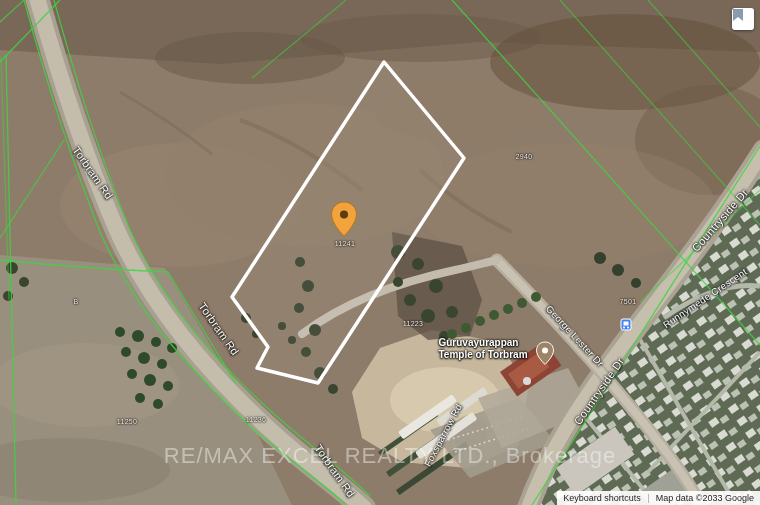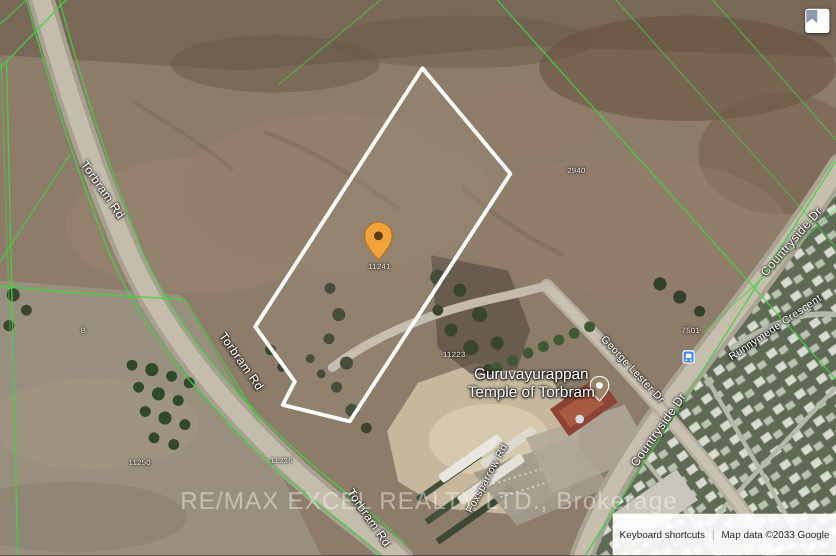--- a/index.html
+++ b/index.html
@@ -4,25 +4,25 @@
 <style>
   html,body{margin:0;padding:0;background:#222;}
   .stage{position:relative;width:760px;height:505px;overflow:hidden;
          background:#8e7c6a;font-family:"Liberation Sans",sans-serif;}
   .stage svg{position:absolute;left:0;top:0;}
   .lbl{position:absolute;transform-origin:center;white-space:nowrap;pointer-events:none;}
   .road-label{font-size:11px;color:var(--road_label,#fff);letter-spacing:.4px;
               text-shadow:0 0 2px rgba(0,0,0,.95),0 0 3px rgba(0,0,0,.8),0 1px 2px rgba(0,0,0,.8);}
   .road-label.small{font-size:9.5px;}
   .num{font-size:7px;color:#f2eee6;text-shadow:0 0 2px #000,0 0 2px #000;letter-spacing:.3px;}
-  .poi{font-size:14px;font-weight:400;color:#fff;text-align:center;line-height:1.15;
+  .poi{font-size:10px;font-weight:700;color:#fff;line-height:1.15;
        text-shadow:0 1px 2px #000,0 0 3px #000,0 0 2px #000;}
   .watermark{font-size:22px;color:rgba(255,255,255,.42);letter-spacing:1px;font-weight:400;}
   .attrib{position:absolute;right:0;bottom:0;height:14px;background:rgba(255,255,255,.92);
-          display:flex;align-items:center;gap:0;padding:12px 6px;font-size:9px;color:#222;}
+          display:flex;align-items:center;gap:0;padding:0 6px;font-size:9px;color:#222;}
   .attrib .sep{width:1px;height:9px;background:#bbb;margin:0 7px;}
   .attrib span{cursor:default;}
   .map-btn{position:absolute;top:8px;right:6px;width:22px;height:22px;background:#fff;
            border-radius:3px;box-shadow:0 1px 3px rgba(0,0,0,.45);display:flex;
            align-items:center;justify-content:center;cursor:pointer;}
 </style>
 </head>
 <body>
 
 <div class="stage">

